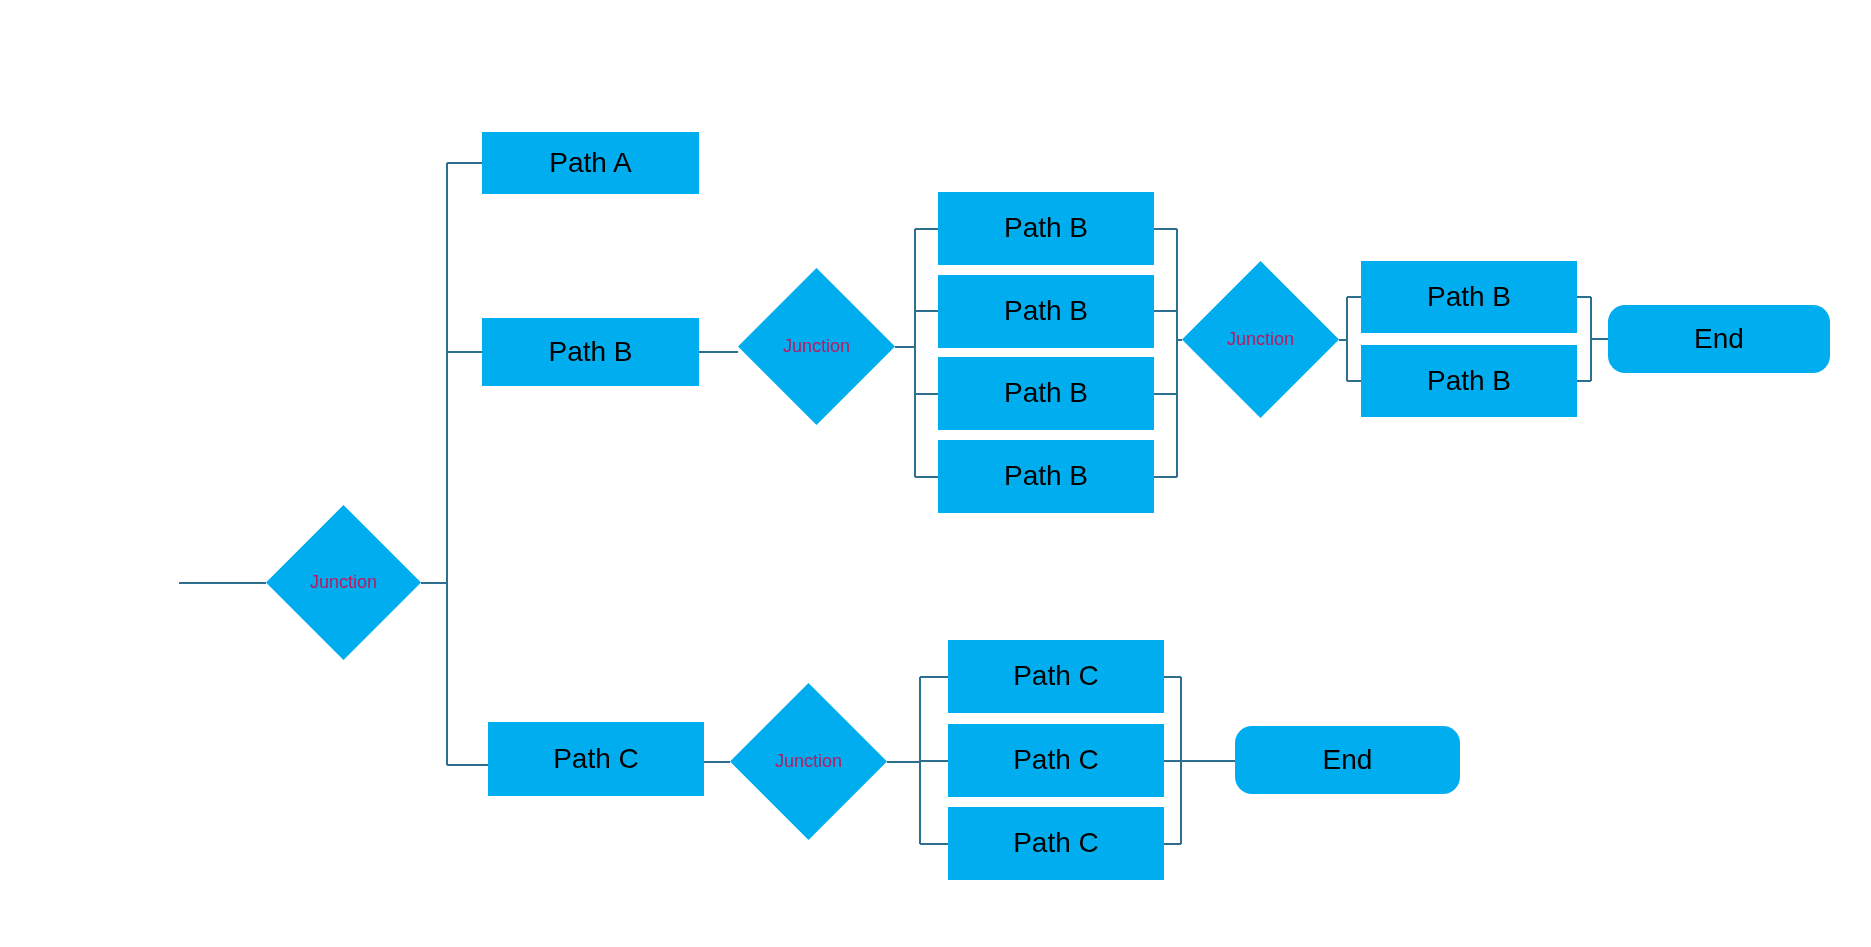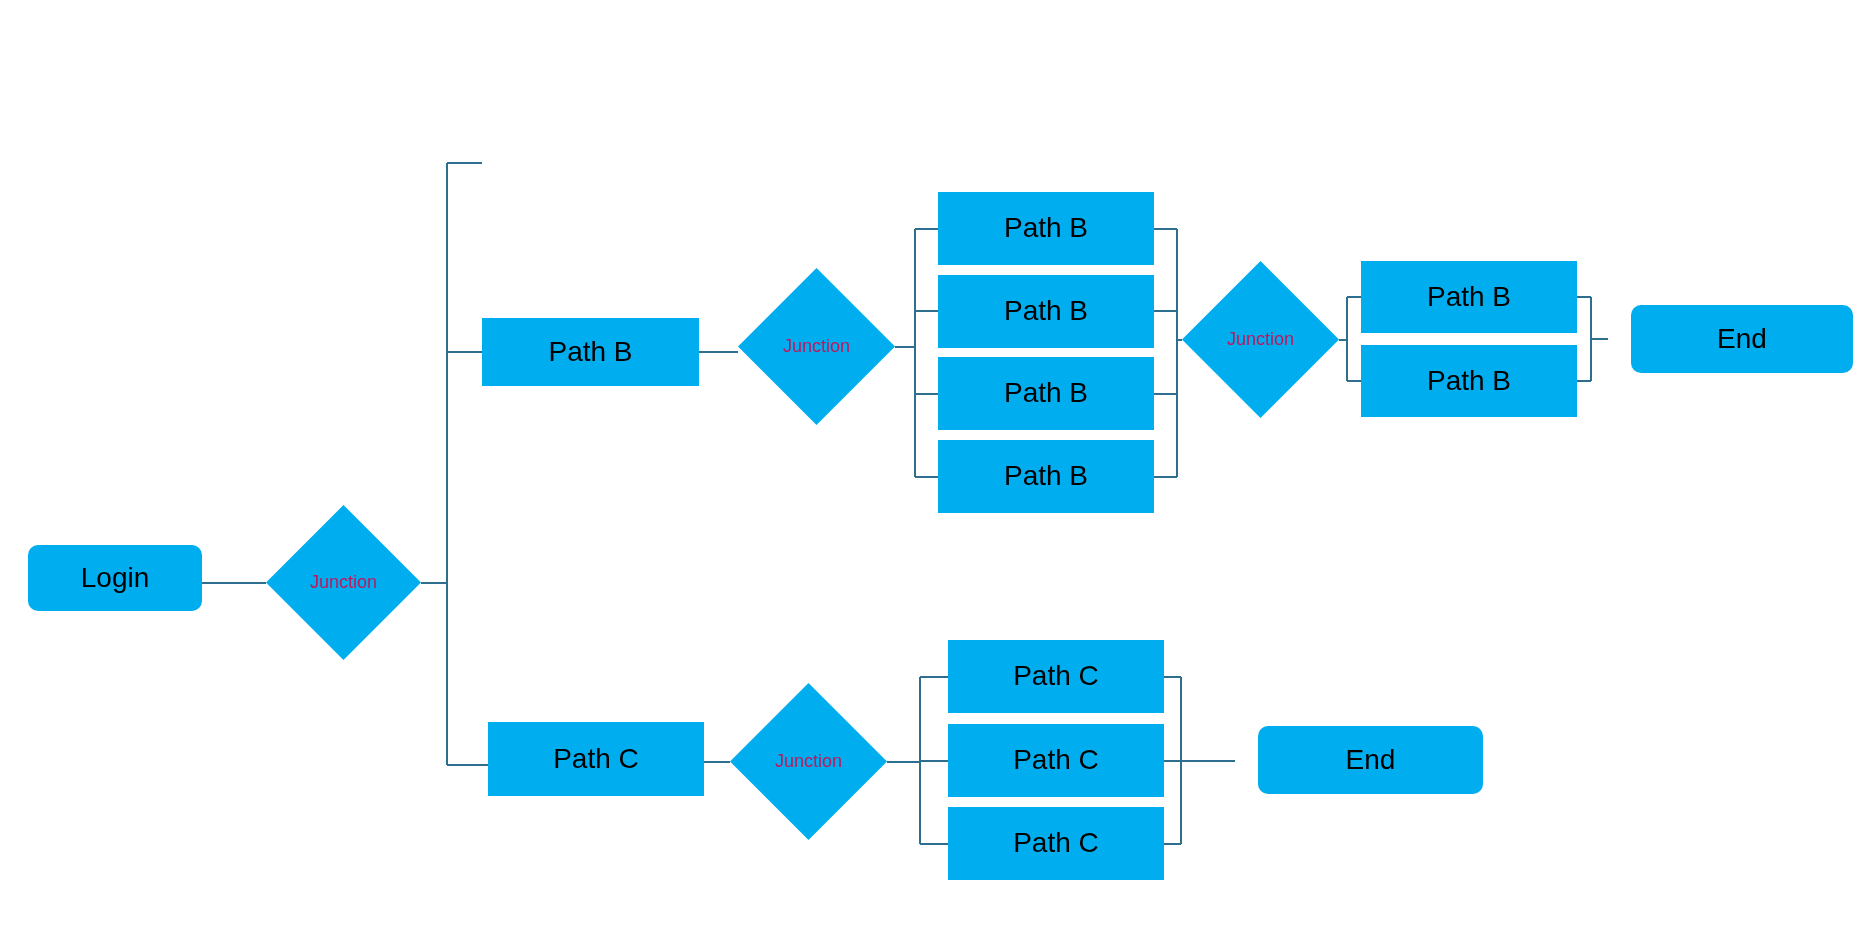--- a/index.html
+++ b/index.html
@@ -31,22 +31,21 @@
     color: #000000;
     background: #00ADEE;
     text-align: center;
     line-height: 1.1;
     white-space: nowrap;
   }
   .node.rect {
     border-radius: 0;
   }
   .node.rounded {
-    border-radius: 10px;
-    margin-left: 23px;
+    border-radius: 17px;
   }
   .diamond {
     position: absolute;
     display: flex;
     align-items: center;
     justify-content: center;
     box-sizing: border-box;
   }
   .diamond .shape {
     position: absolute;
@@ -118,29 +117,29 @@
 
       <path d="M1164 677 L1181 677"></path>
       <path d="M1164 761 L1181 761"></path>
       <path d="M1164 844 L1181 844"></path>
       <path d="M1181 677 L1181 844"></path>
       <path d="M1181 761 L1235 761"></path>
 
     </g>
   </svg>
 
-  <div class="node rounded" style="left:5px; top:545px; width:174px; height:66px; font-size:28px;">
-    <span>Login</span>
-  </div>
 
   <div class="diamond" style="left:266px; top:505px; width:155px; height:155px;">
     <span class="shape"></span>
     <span class="dlabel" style="font-size:18px;">Junction</span>
   </div>
 
+  <div class="node rect" style="left:482px; top:132px; width:217px; height:62px; font-size:28px;">
+    <span>Path A</span>
+  </div>
 
   <div class="node rect" style="left:482px; top:318px; width:217px; height:68px; font-size:28px;">
     <span>Path B</span>
   </div>
 
   <div class="node rect" style="left:488px; top:722px; width:216px; height:74px; font-size:28px;">
     <span>Path C</span>
   </div>
 
   <div class="diamond" style="left:738px; top:268px; width:157px; height:157px;">

